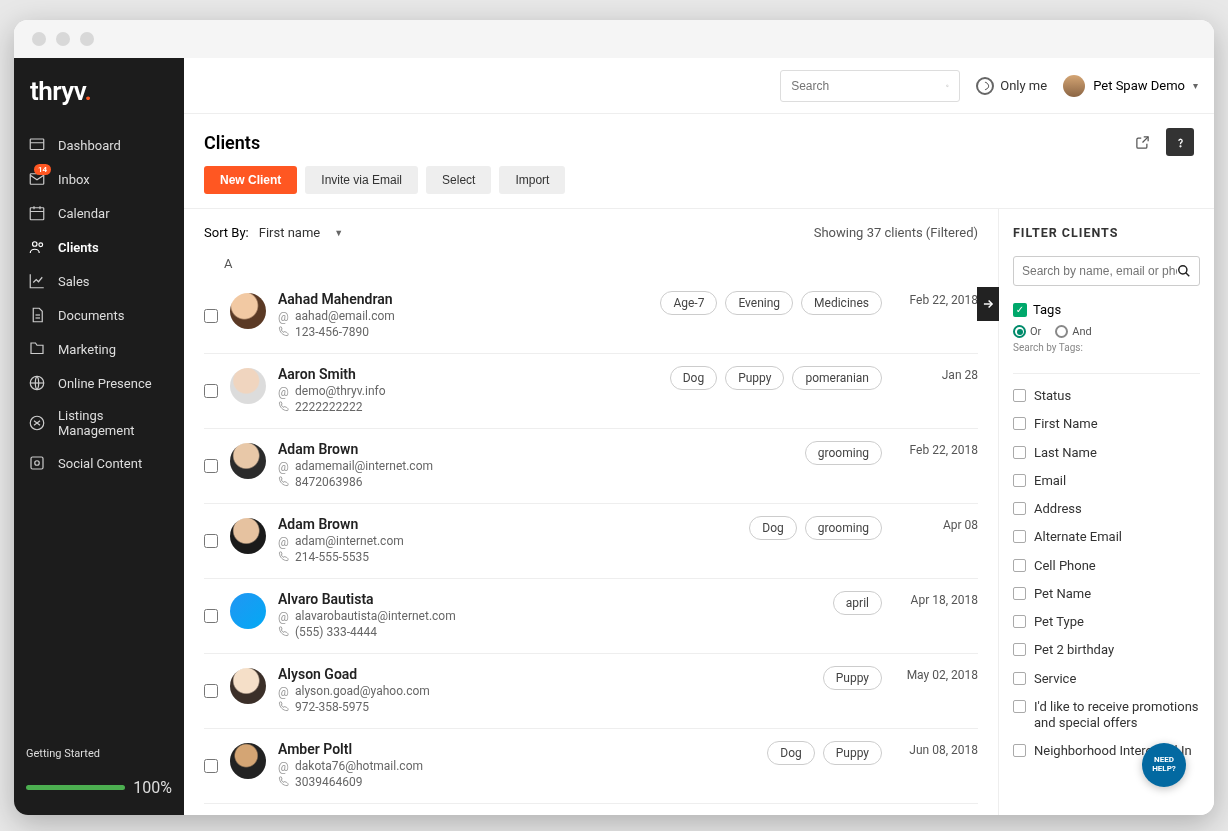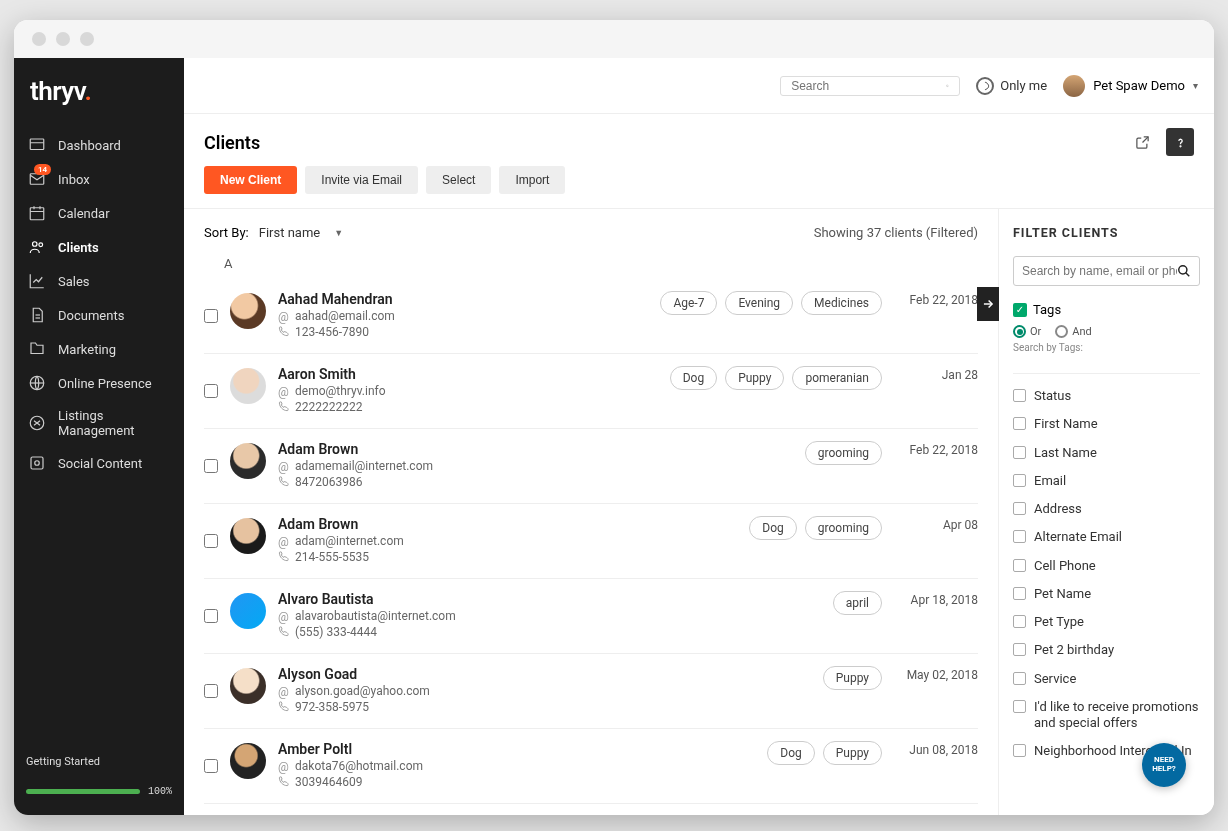--- a/index.html
+++ b/index.html
@@ -18,27 +18,27 @@
 .nav-item.active { color: #fff; font-weight: 600; }
 .nav-item .nav-icon { width: 18px; height: 18px; display: flex; align-items: center; justify-content: center; flex-shrink: 0; }
 .nav-item .nav-icon svg { stroke: #ccc; fill: none; }
 .nav-item.active .nav-icon svg { stroke: #fff; }
 .badge { position: absolute; left: 20px; top: 2px; background: #ff5722; color: #fff; font-size: 8px; padding: 1px 4px; border-radius: 7px; font-weight: 600; }
 .progress-section { padding: 12px 12px 18px; }
 .progress-label { font-size: 11px; color: #ddd; margin-bottom: 18px; }
 .progress-bar-wrap { display: flex; align-items: center; gap: 8px; }
 .progress-bar { flex: 1; height: 5px; background: #444; border-radius: 3px; overflow: hidden; }
 .progress-fill { height: 100%; background: #4caf50; width: 100%; }
-.progress-pct { font-size: 10px; color: #ddd; font-family: Liberation Mono, monospace; }
+.progress-pct { font-size: 16px; color: #ddd; }
 
 
 .main { flex: 1; display: flex; flex-direction: column; background: #fff; min-width: 0; }
 .topbar { height: 56px; border-bottom: 1px solid #eee; display: flex; align-items: center; padding: 0 16px; gap: 16px; }
 .topbar-spacer { flex: 1; }
-.search-global { display: flex; align-items: center; border: 1px solid #ddd; border-radius: 3px; height: 20px; padding: 0 10px; width: 180px; margin-left: 32px; }
+.search-global { display: flex; align-items: center; border: 1px solid #ddd; border-radius: 3px; height: 32px; padding: 0 10px; width: 180px; margin-left: 32px; }
 .search-global input { border: none; outline: none; font-size: 12px; flex: 1; background: transparent; }
 .onlyme { display: flex; align-items: center; gap: 6px; font-size: 13px; color: #333; cursor: pointer; }
 .onlyme .circle-icon { width: 18px; height: 18px; border: 2px solid #666; border-radius: 50%; display: flex; align-items: center; justify-content: center; }
 .onlyme .circle-icon::after { content: ''; width: 6px; height: 6px; border: 1.5px solid #666; border-radius: 50%; border-top-color: transparent; border-left-color: transparent; transform: rotate(-45deg); }
 .user-menu { display: flex; align-items: center; gap: 8px; font-size: 13px; cursor: pointer; }
 .user-avatar-sm { width: 22px; height: 22px; border-radius: 50%; background: linear-gradient(#d4a574,#8b6544); }
 .chev-down { font-size: 10px; color: #666; }
 
 .subheader { padding: 14px 20px 4px; }
 .page-title-row { display: flex; align-items: center; justify-content: space-between; }

